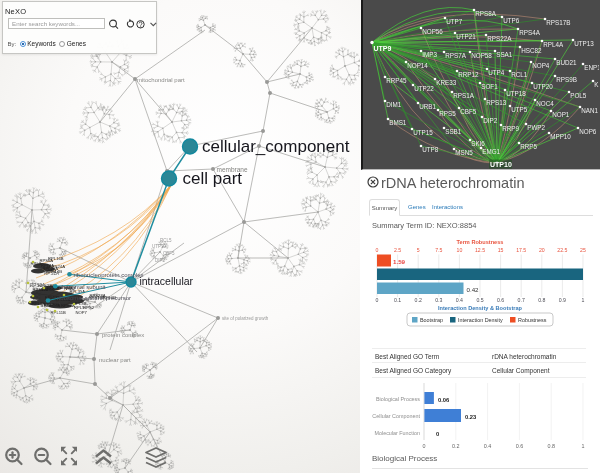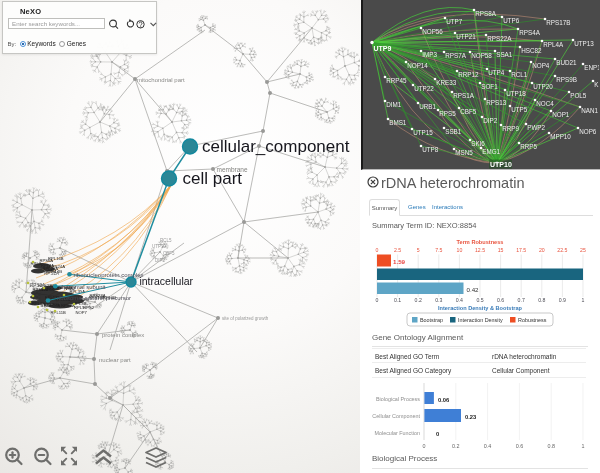--- a/index.html
+++ b/index.html
@@ -1,20 +1,20 @@
 <!DOCTYPE html>
 <html><head><meta charset="utf-8"><style>
 *{margin:0;padding:0;box-sizing:border-box}
 html,body{width:600px;height:473px;overflow:hidden;font-family:"Liberation Sans",sans-serif}
 #page{position:relative;width:600px;height:473px;background:#fff}
 #left{position:absolute;left:0;top:0;width:361px;height:473px;
  background:radial-gradient(ellipse 400px 420px at 225px 160px,#ffffff 0%,#fbfaf9 40%,#f0efec 75%,#e8e5e2 100%);}
 #searchbox{position:absolute;left:2px;top:1px;width:155px;height:53px;background:rgba(253,253,252,0.97);
  border:1px solid #c6c6c3;box-shadow:0 1px 2px rgba(0,0,0,0.08);z-index:5}
-#searchbox .title{font-size:7.5px;font-weight:bold;color:#1a1a1a;margin:5px 0 0 17px;letter-spacing:0.2px}
+#searchbox .title{font-size:7.5px;font-weight:normal;color:#1a1a1a;margin:5px 0 0 2px;letter-spacing:0.2px}
 #searchbox input{position:absolute;left:5px;top:15.5px;width:97px;height:11px;border:1px solid #bfbfbc;
  font-size:6.2px;color:#9a9a9a;padding-left:3px;background:#fff;font-family:"Liberation Sans",sans-serif}
 #sic{position:absolute;left:105px;top:16px}
 #byrow{position:absolute;left:4.5px;top:38px;font-size:6px;color:#555}
 .radio{display:inline-block;width:6px;height:6px;border-radius:50%;border:1px solid #999;background:#fff;vertical-align:-1px}
 .radio.sel{border-color:#4a90d9;background:radial-gradient(circle,#2b6cb0 0 40%,#fff 45%)}
 #rightTop{position:absolute;left:361px;top:0;width:239px;height:170px;background:#4a4a4a;border-left:2.5px solid #1a1a1a;border-bottom:1px solid #bbb}
 #details{position:absolute;left:360px;top:170px;width:240px;height:387px;background:#fff}
 .dtitle{position:absolute;left:21px;top:4.5px;font-size:14.5px;color:#5a5a5a}
 .xicon{position:absolute;left:7px;top:6px}
@@ -945,21 +945,20 @@
 </g>
 <text x="120" y="73.5" font-size="5.6" font-weight="bold" fill="#3a7cb8" text-anchor="middle">Interaction Density &amp; Bootstrap</text>
 <rect x="47" y="77" width="146" height="13" rx="3" fill="#fff" stroke="#bbb" stroke-width="0.8"></rect>
 <rect x="52" y="81" width="5.5" height="5.5" fill="#5ea5c6"></rect>
         <text x="60" y="86" font-size="5.4" fill="#333">Bootstrap</text>
 <rect x="90" y="81" width="5.5" height="5.5" fill="#19657f"></rect>
         <text x="98" y="86" font-size="5.4" fill="#333">Interaction Density</text>
 <rect x="150" y="81" width="5.5" height="5.5" fill="#ee4e23"></rect>
         <text x="158" y="86" font-size="5.4" fill="#333">Robustness</text>
 </svg>
-<div class="goheader">Gene Ontology Alignment</div>
 <div class="gorow" style="top:178px;border-top:1px solid #ededed"><span style="margin-left:3px">Best Aligned GO Term</span><span class="v">rDNA heterochromatin</span></div>
 <div class="gorow" style="top:193px"><span style="margin-left:3px">Best Aligned GO Category</span><span class="v">Cellular Component</span></div>
 <svg width="240" height="72" viewBox="0 0 240 72" style="position:absolute;left:0;top:208px">
 <g stroke="#e9e9e9" stroke-width="0.6">
 <line x1="95.8" y1="5" x2="95.8" y2="62"></line>
           <line x1="127.6" y1="5" x2="127.6" y2="62"></line>
 <line x1="159.4" y1="5" x2="159.4" y2="62"></line>
           <line x1="191.2" y1="5" x2="191.2" y2="62"></line>
           <line x1="223" y1="5" x2="223" y2="62"></line>
 </g>

